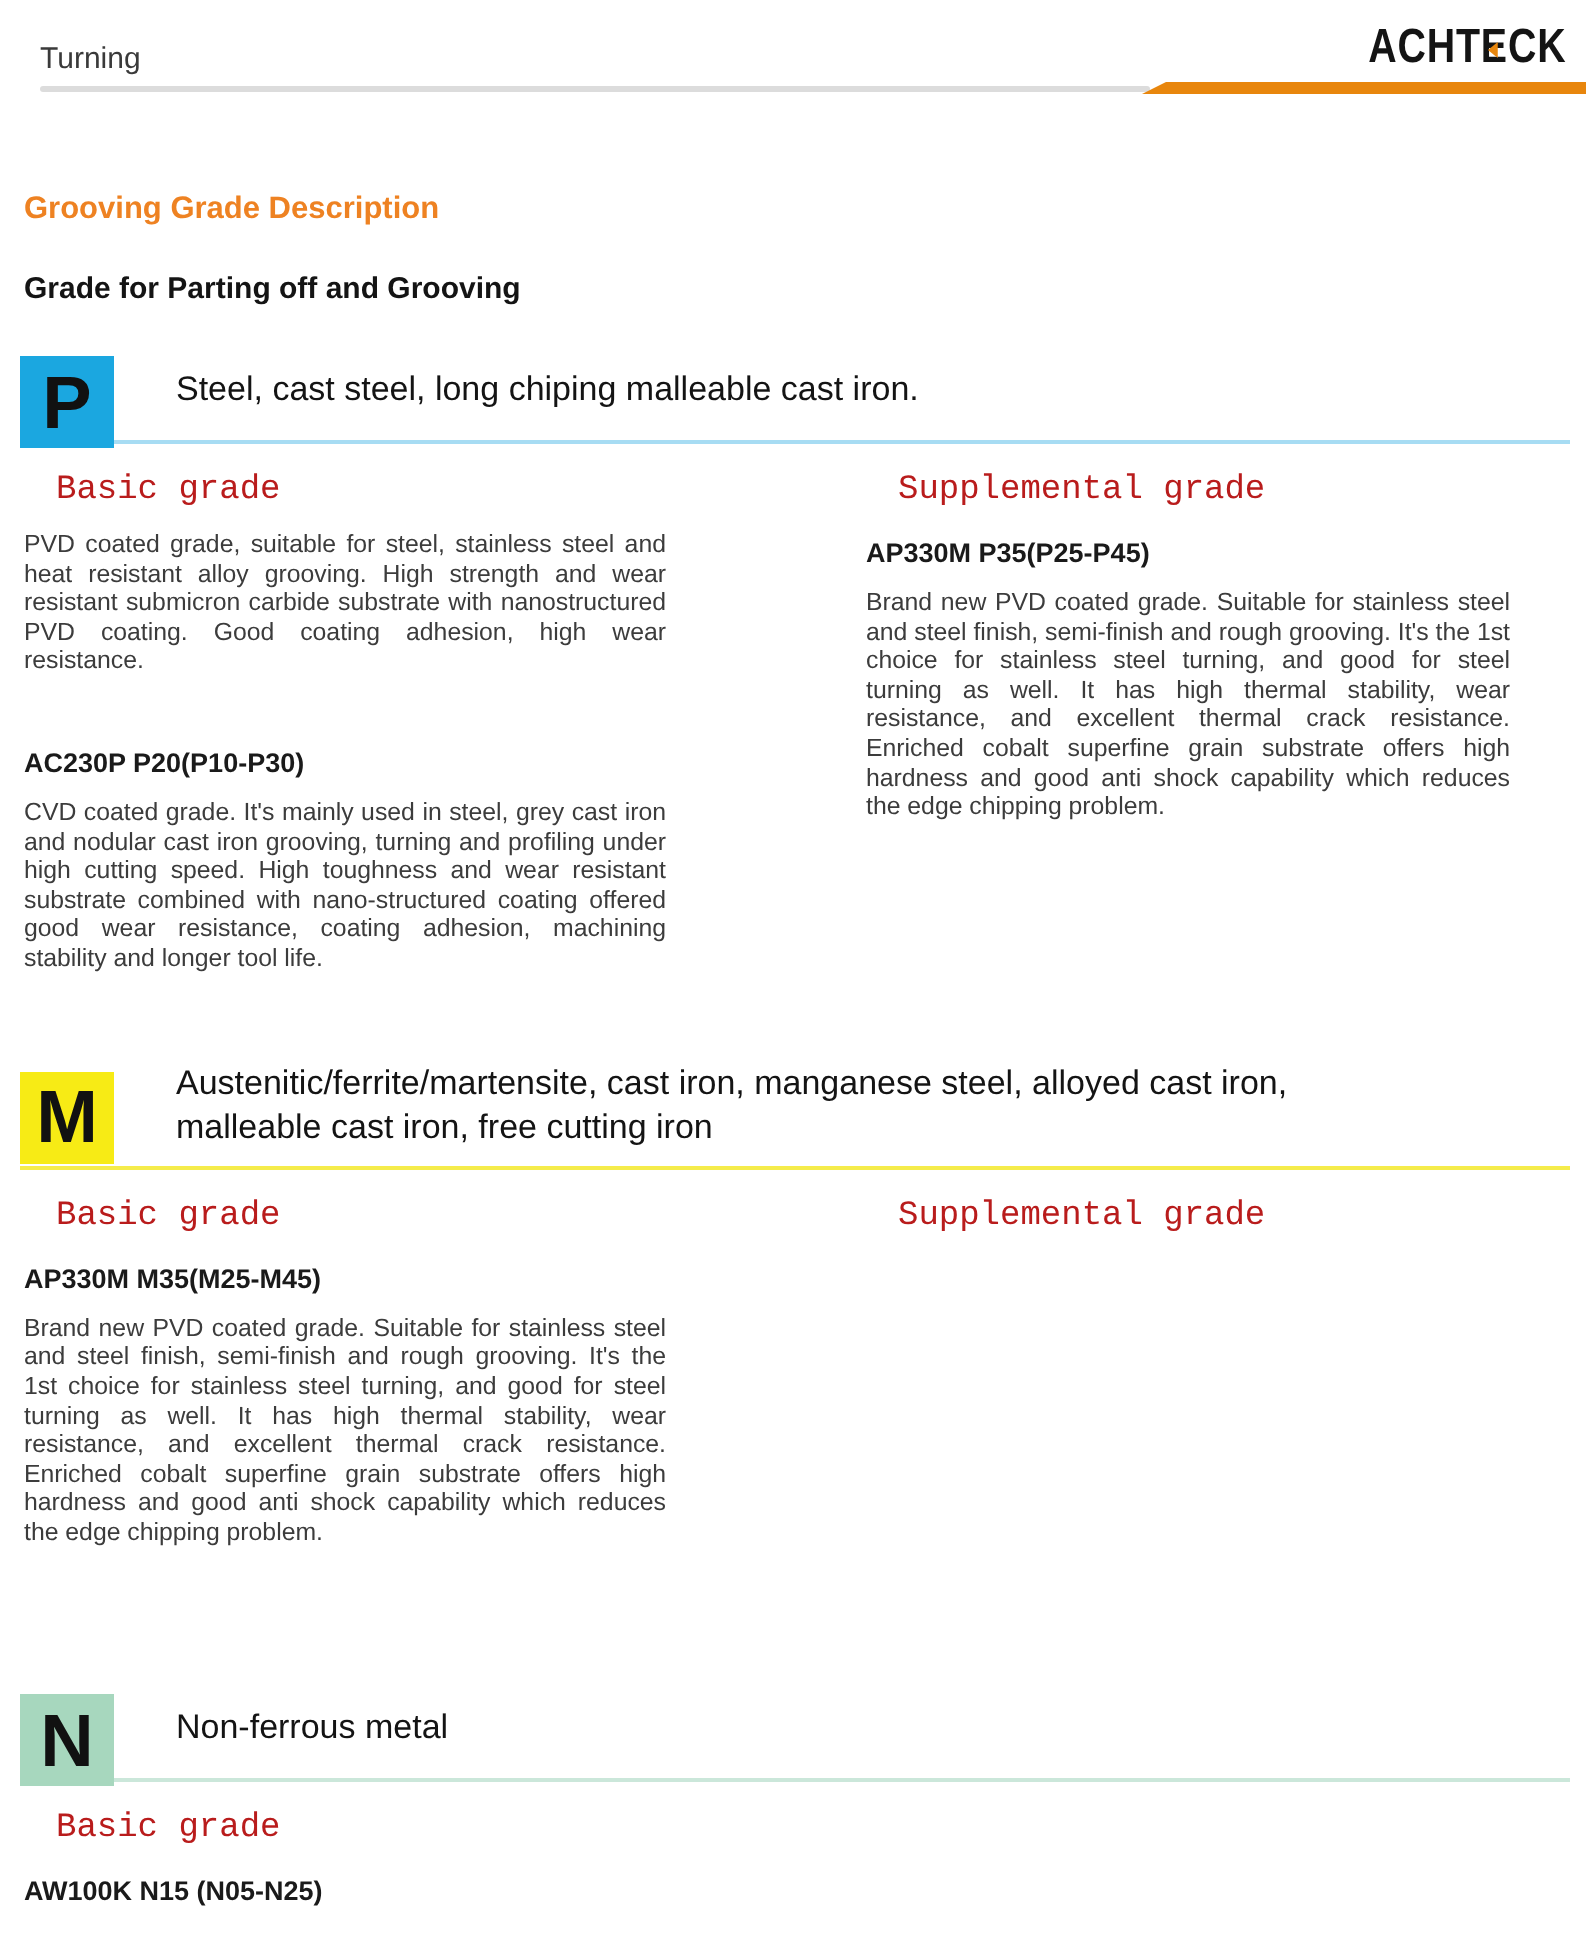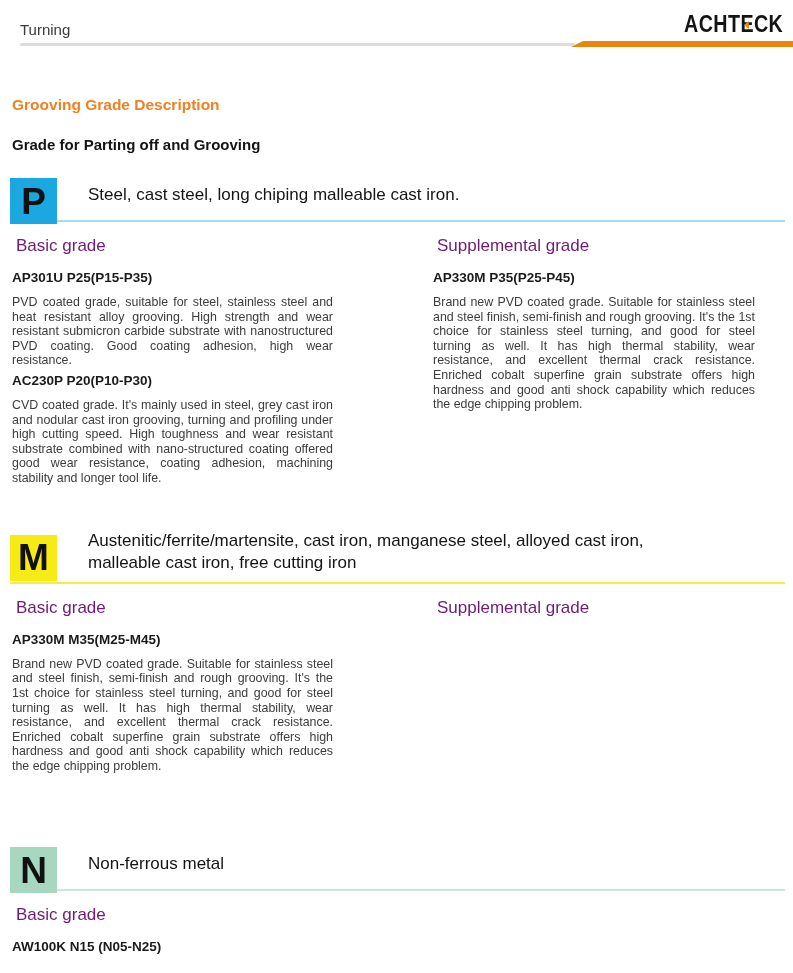--- a/index.html
+++ b/index.html
@@ -122,39 +122,40 @@
 
   .cols {
     display: flex;
     padding-left: 2px;
   }
   .col-basic  { width: 321px; margin-right: 100px; }
   .col-suppl  { width: 322px; }
   .col-full   { width: 100%; }
 
   .col-heading {
-    margin: 14px 0 0 4px;
+    margin: 14px 0 0 16px;
     font-size: 17px;
     font-weight: normal;
-    color: #701a75;
+    color: #b91c1c;
+    font-family: Liberation Mono, monospace;
   }
   .grade-name {
     margin: 14px 0 0 0;
     font-size: 13.5px;
     font-weight: bold;
     color: #1a1a1a;
   }
   .grade-desc {
     margin: 10px 0 0 0;
     font-size: 12.4px;
     line-height: 14.6px;
     color: #3c3c3c;
     text-align: justify;
   }
-  .grade + .grade .grade-name { margin-top: 5px; }
+  .grade + .grade .grade-name { margin-top: 36px; }
 </style>
 </head>
 <body>
 
 <div class="page">
 
   <div class="topbar">
     <span class="page-label">Turning</span>
     <span class="logo">
       <span>ACHTECK</span>
@@ -171,21 +172,20 @@
 
   <section class="grade-section sec-p">
     <div class="section-head" style="border-bottom-color: rgb(167, 220, 243);">
       <div class="letter-box" style="background-color: rgb(27, 167, 224);">P</div>
       <div class="section-title">Steel, cast steel, long chiping malleable cast iron.</div>
     </div>
     <div class="cols">
       <div class="col-basic">
         <div class="col-heading">Basic grade</div>
         <div class="grade">
-          <div class="grade-name">AP301U P25(P15-P35)</div>
           <p class="grade-desc">PVD coated grade, suitable for steel, stainless steel and heat resistant alloy grooving.  High strength and wear resistant submicron carbide substrate with nanostructured PVD coating.  Good coating adhesion, high wear resistance.</p>
         </div>
         <div class="grade">
           <div class="grade-name">AC230P P20(P10-P30)</div>
           <p class="grade-desc">CVD coated grade.  It's mainly used in steel, grey cast iron and nodular cast iron grooving, turning and profiling under high cutting speed. High toughness and wear resistant substrate combined with nano-structured coating offered good wear resistance, coating adhesion, machining stability and longer tool life.</p>
         </div>
       </div>
       <div class="col-suppl">
         <div class="col-heading">Supplemental grade</div>
         <div class="grade">

